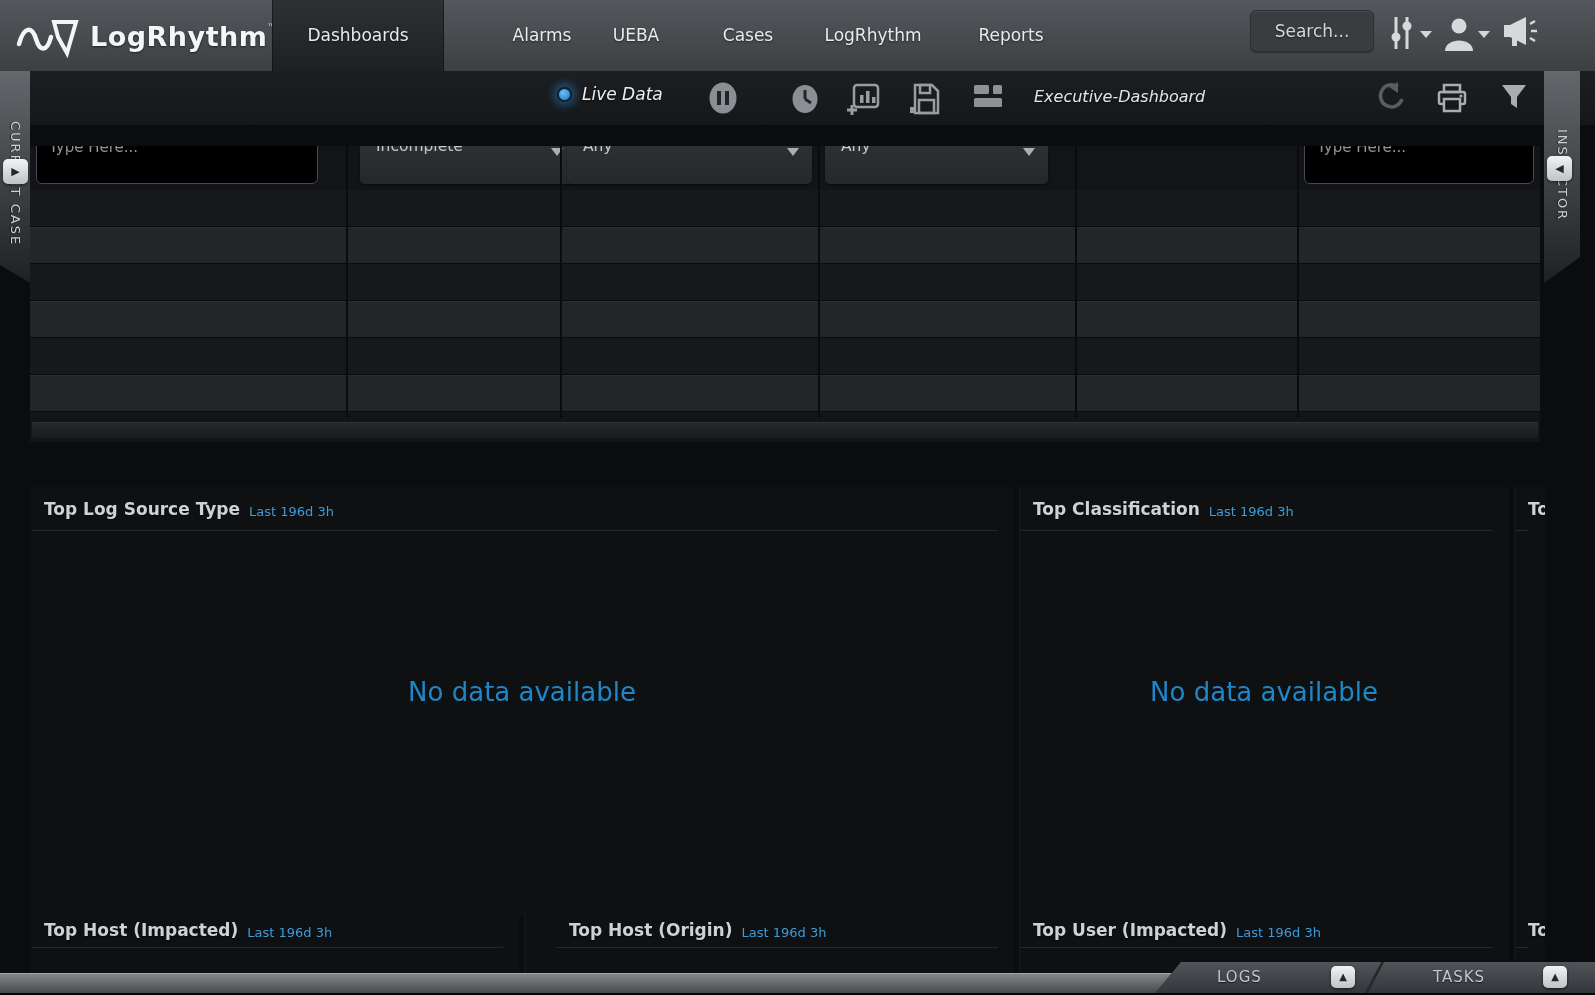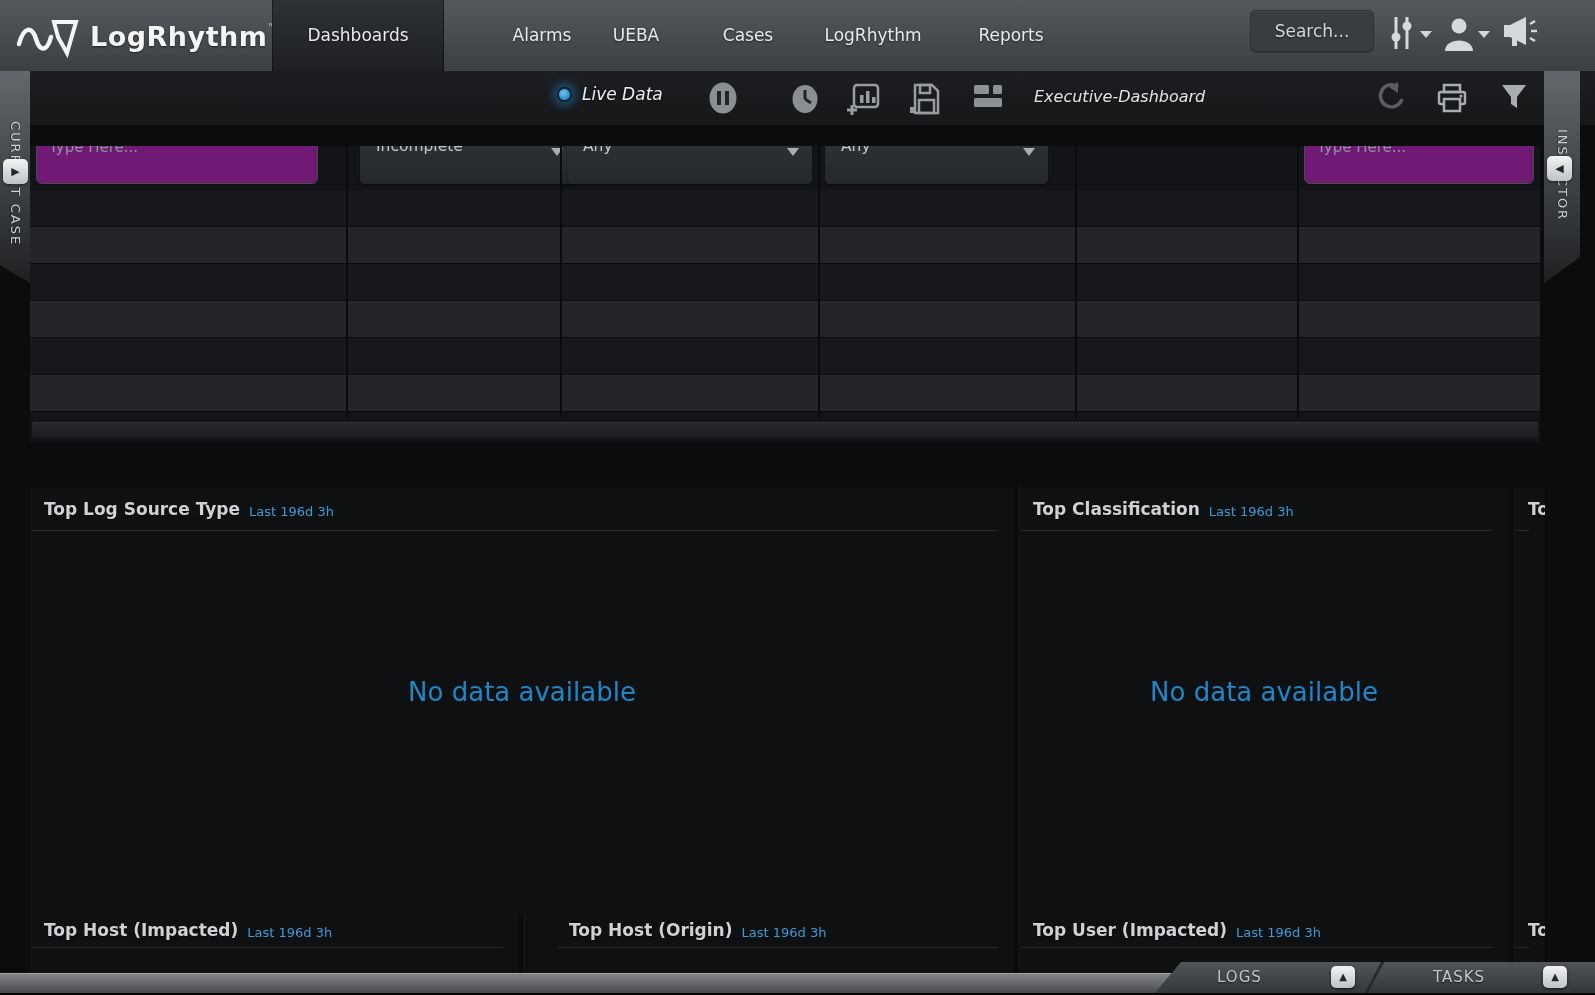--- a/index.html
+++ b/index.html
@@ -48,21 +48,21 @@
     writing-mode:vertical-rl; font-size:13px; letter-spacing:2px; color:#ccd0d4;
     text-shadow:0 1px 1px rgba(0,0,0,.6); white-space:nowrap; }
   .sq-btn { position:absolute; width:25px; height:25px; border-radius:5px;
     background:linear-gradient(#f2f3f4,#bfc3c7); box-shadow:0 1px 3px rgba(0,0,0,.6);
     color:#23262a; font-size:11px; text-align:center; line-height:25px; cursor:pointer; }
   
   #case-panel { position:absolute; left:30px; top:146px; width:1510px; height:296px;
     background:#131417; overflow:hidden; }
   .vline { position:absolute; top:0; height:272px; width:2px; background:#0a0b0c; z-index:3; }
   #filter-row { position:absolute; left:0; top:0; width:1510px; height:44px; }
-  .fin { position:absolute; top:-12px; height:50px; background:#701a75;
+  .fin { position:absolute; top:-12px; height:50px; background:#000000;
     border:1px solid #46494d; border-radius:6px; color:#9aa0a5; font-size:15px;
     padding:0 12px 24px 12px; outline:none; font-family:inherit; }
   .fin::placeholder { color:#8e9499; opacity:1; }
   .sel { position:absolute; top:-12px; height:50px; border-radius:5px;
     background:linear-gradient(#303336,#25282b); box-shadow:0 1px 2px rgba(0,0,0,.5); cursor:pointer; }
   .sel .val { position:absolute; left:16px; top:3px; font-size:15.5px; color:#c5c9cc; }
   .sel .arr { position:absolute; right:13px; top:14px; width:0; height:0;
     border-left:6.5px solid transparent; border-right:6.5px solid transparent;
     border-top:8px solid #a9afb3; }
   #rows { position:absolute; left:0; top:44px; width:1510px; }

